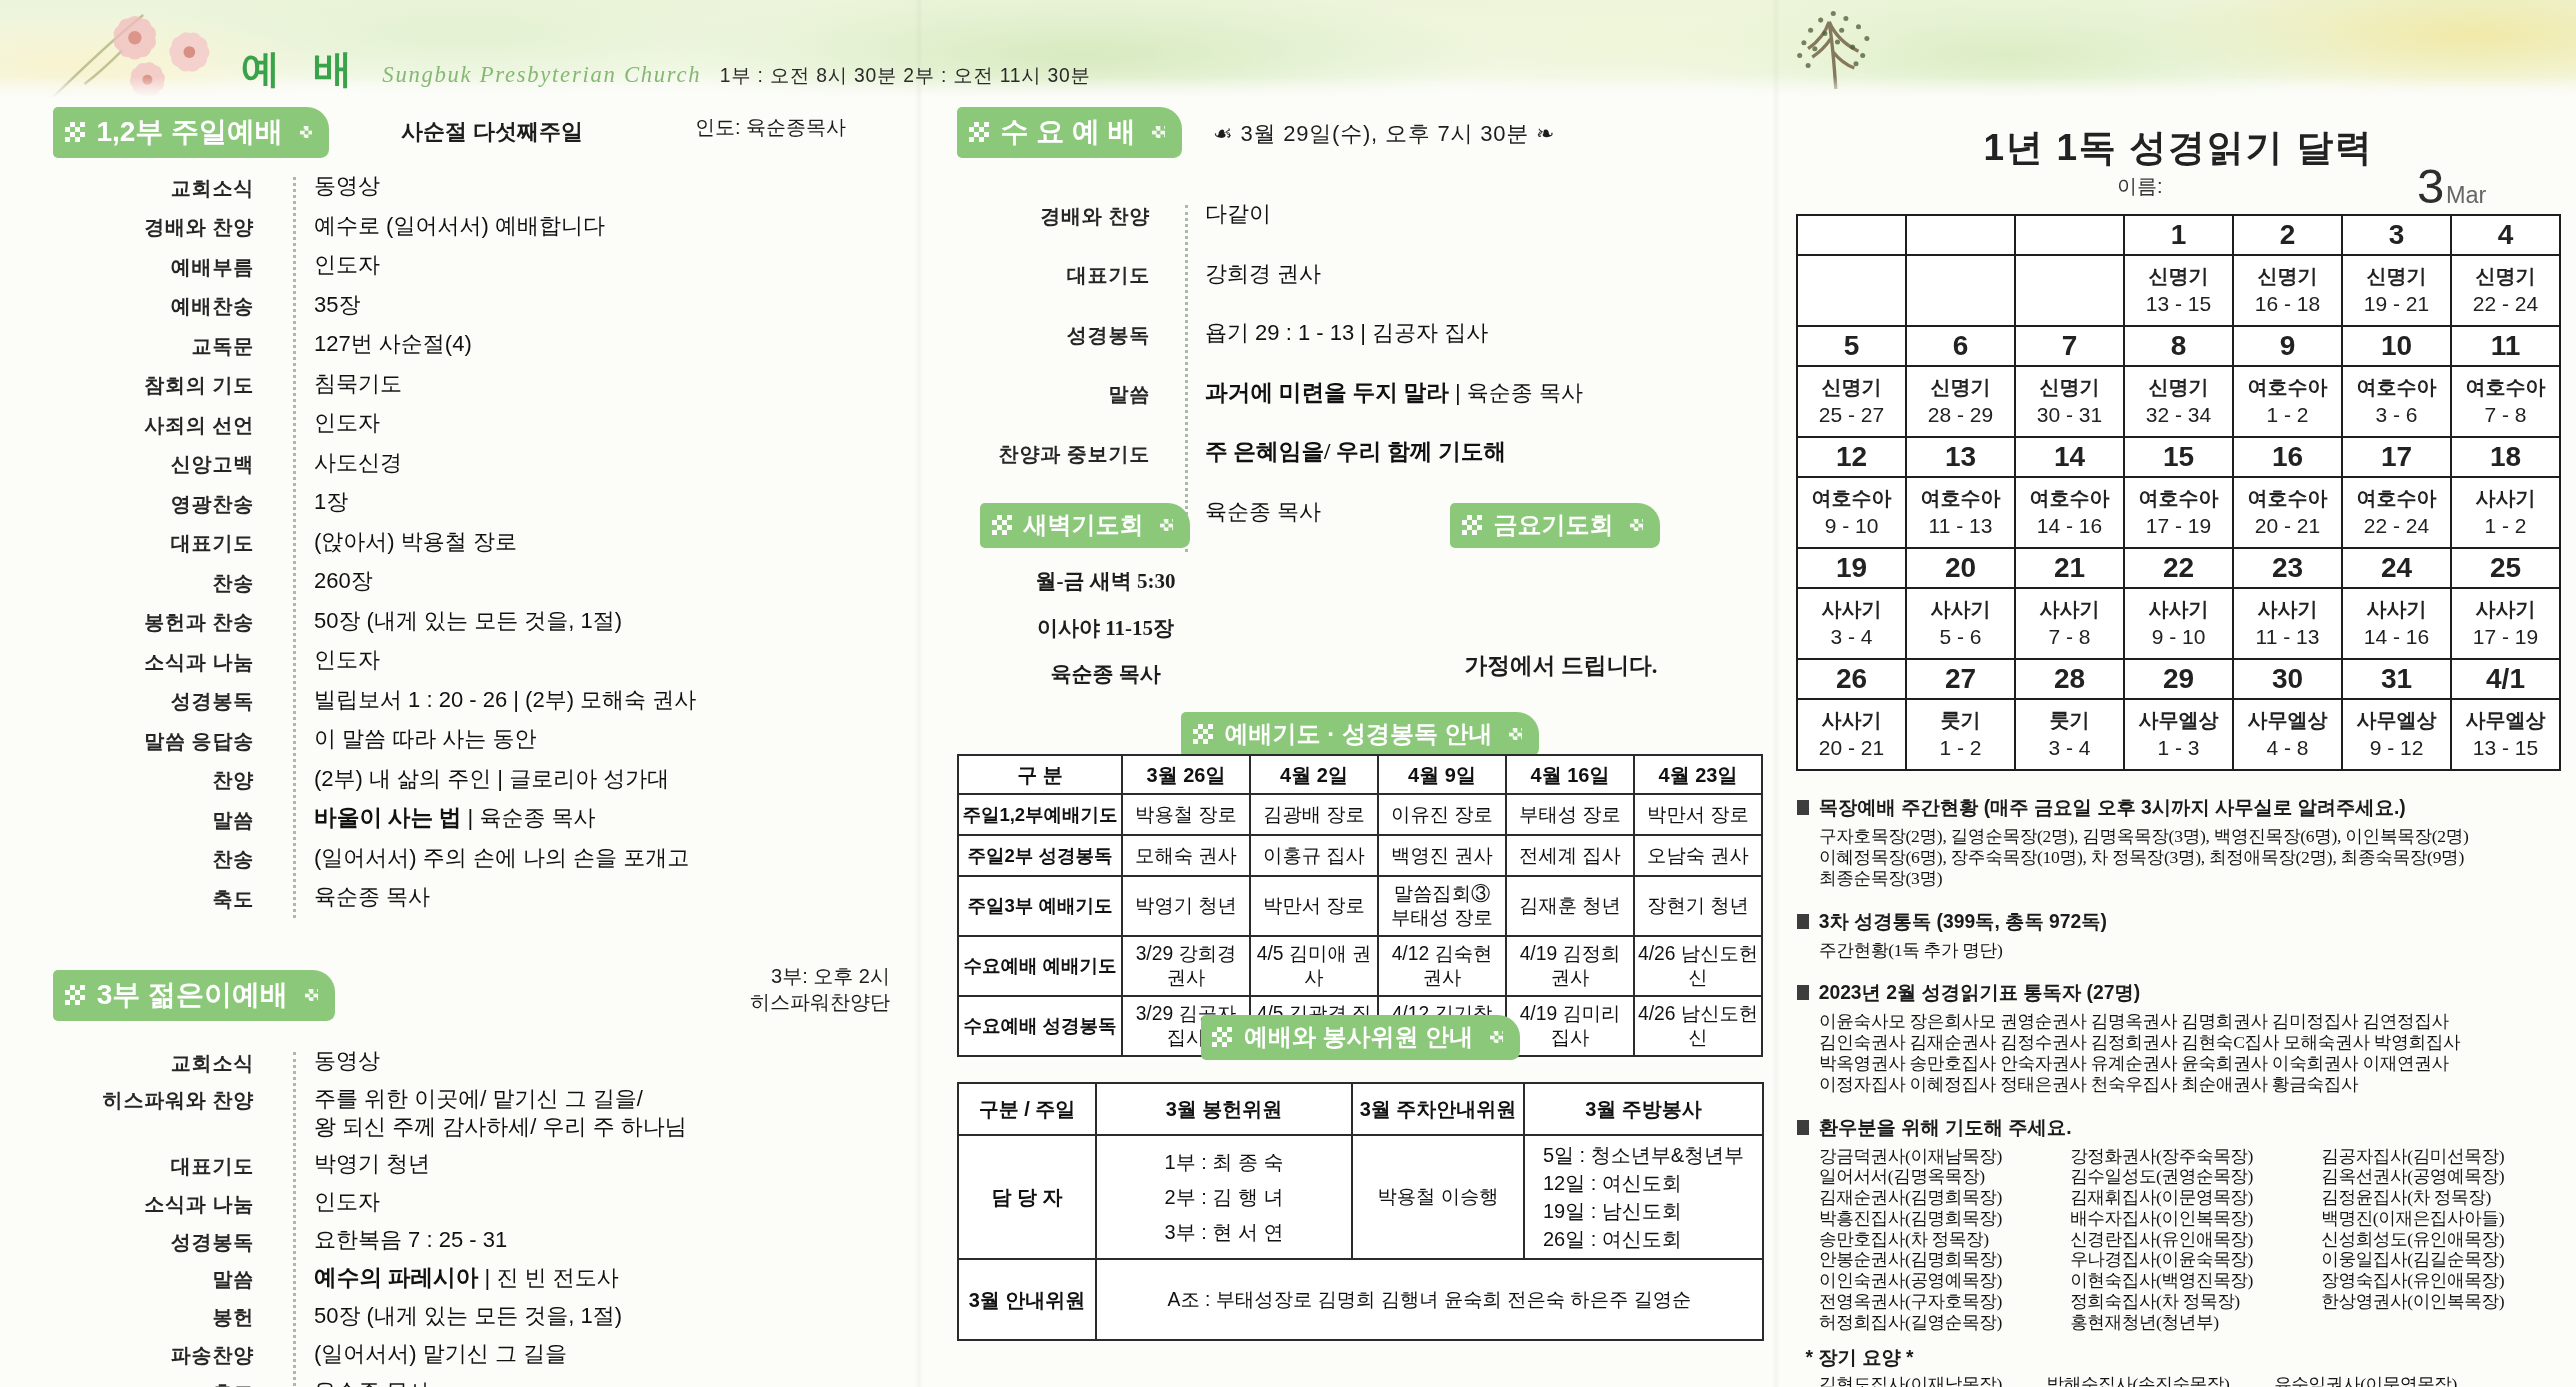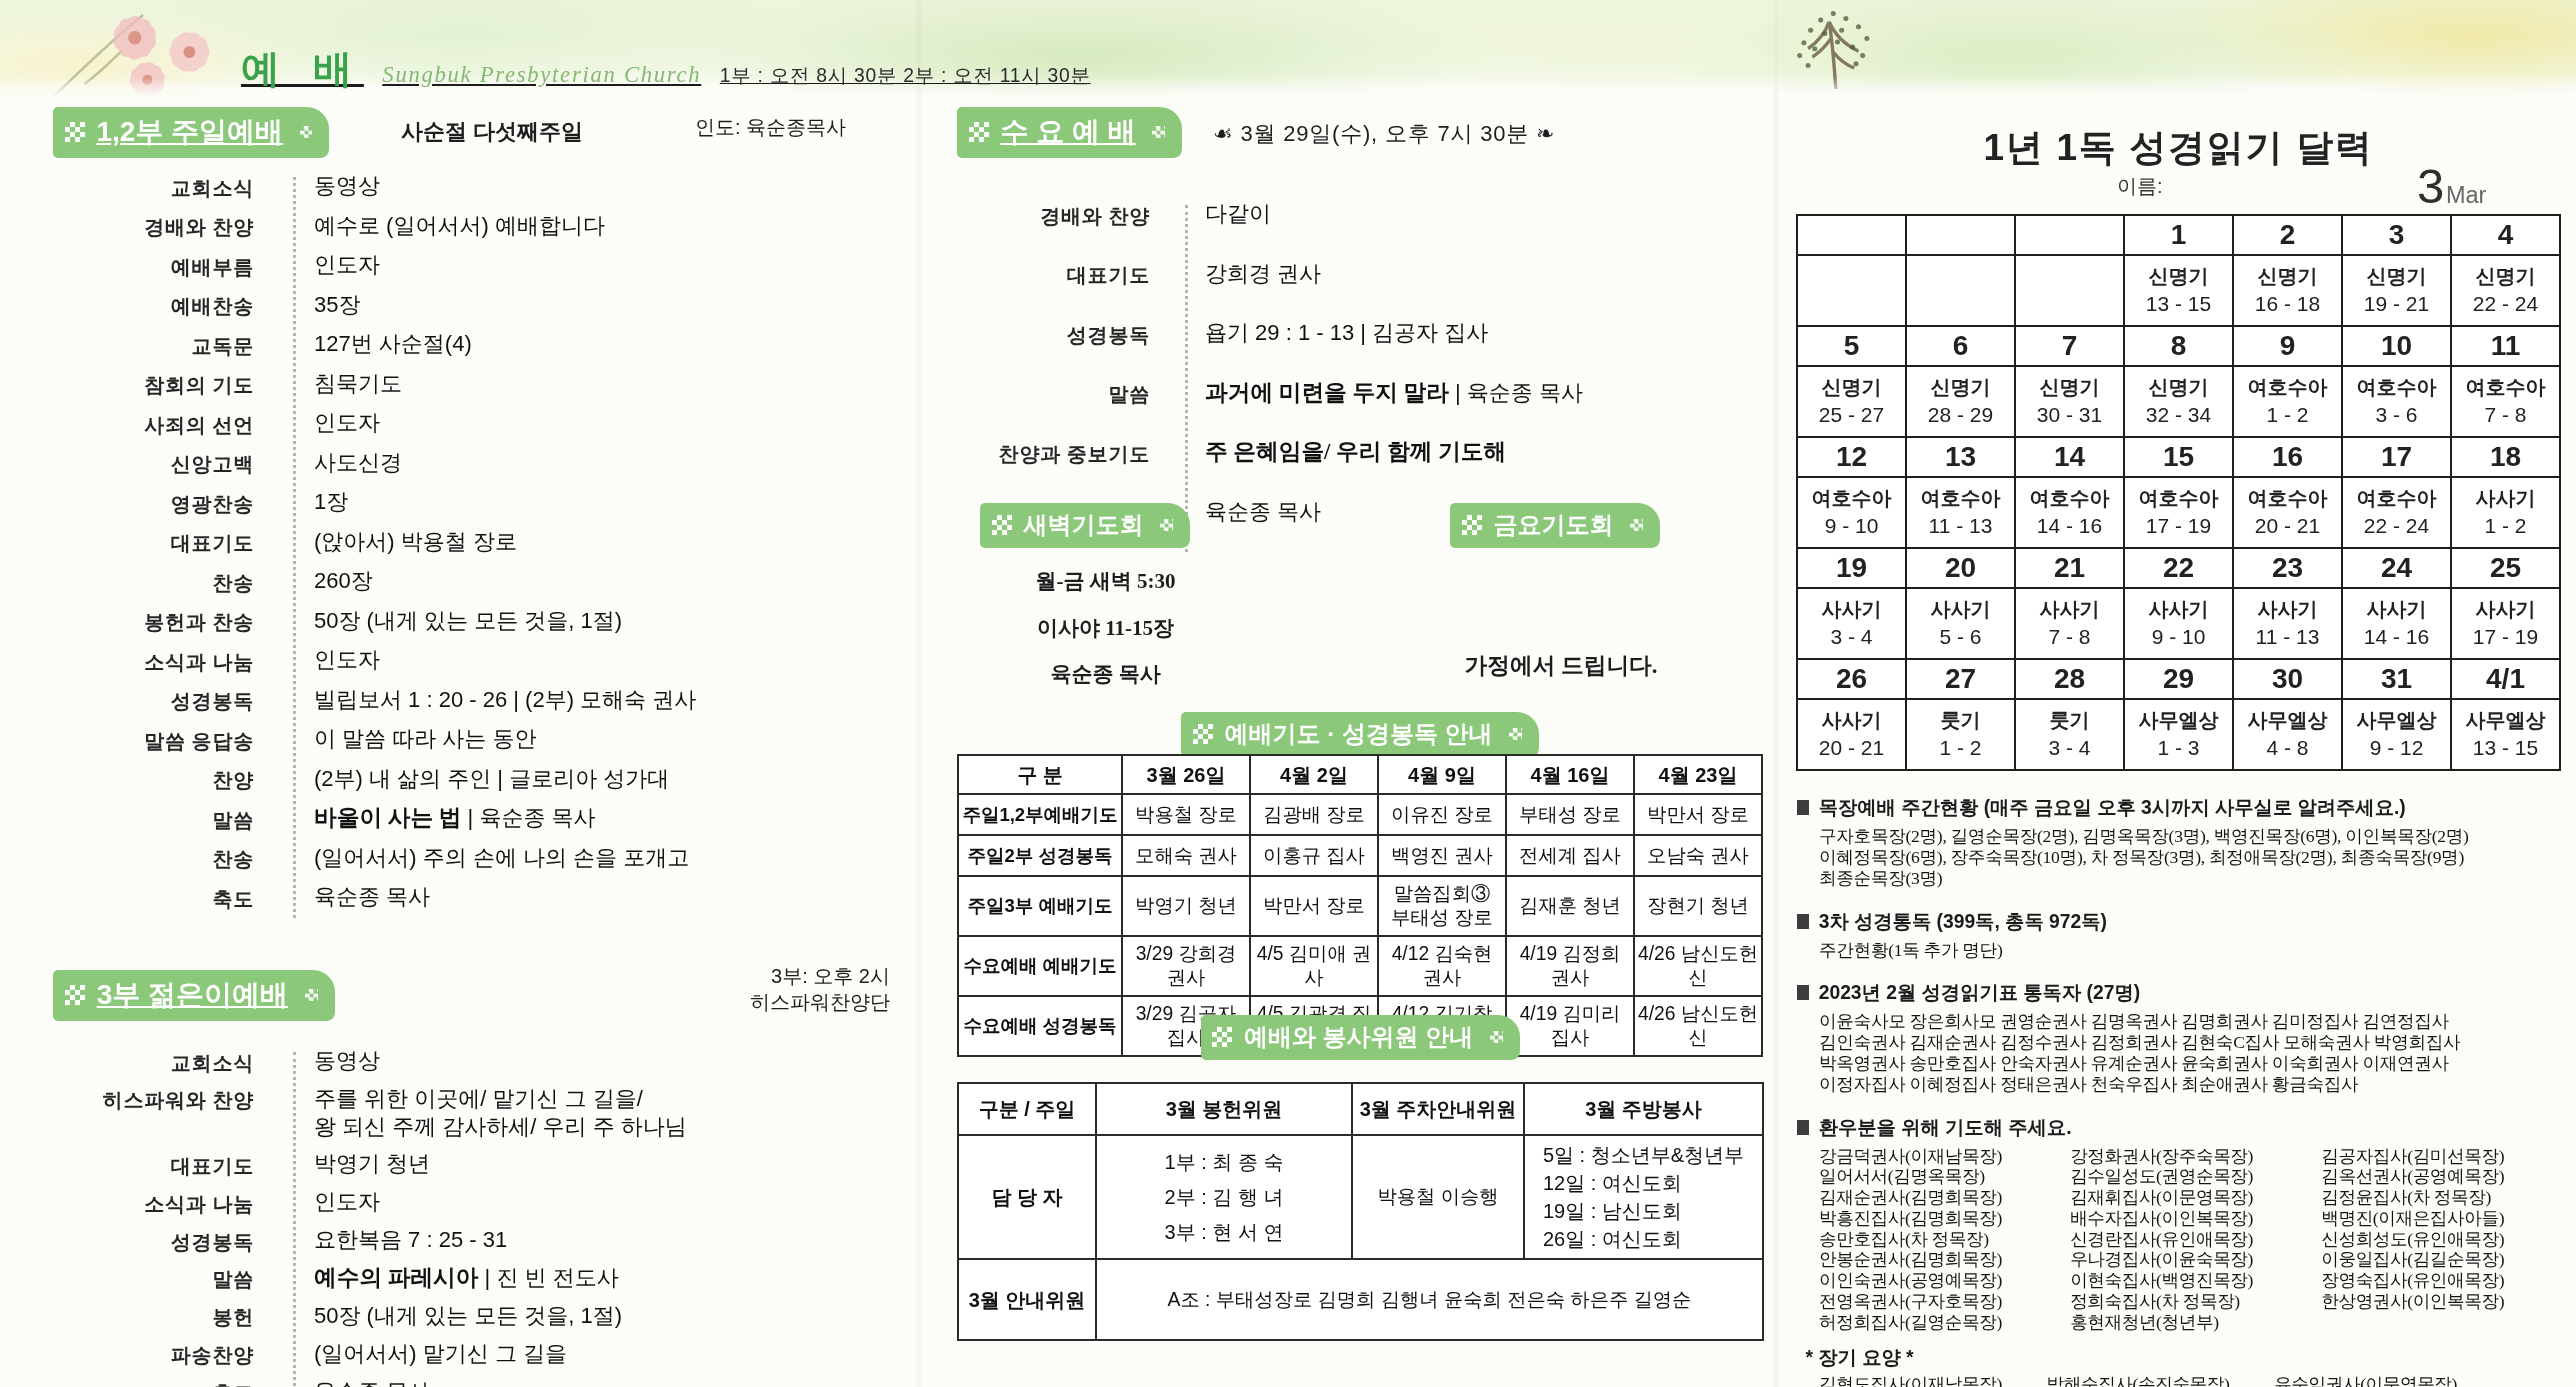--- a/index.html
+++ b/index.html
@@ -15,35 +15,35 @@
       radial-gradient(ellipse 587px 92px at 42% 55%, #d7eabf 0%, rgba(215,234,191,0) 72%),
       radial-gradient(ellipse 436px 84px at 63% 40%, #eef5d8 0%, rgba(238,245,216,0) 70%),
       radial-gradient(ellipse 503px 92px at 78% 55%, #dcedc4 0%, rgba(220,237,196,0) 72%),
       radial-gradient(ellipse 436px 92px at 96% 35%, #f0e9a8 0%, rgba(240,233,168,0) 75%),
       linear-gradient(180deg, #ecf4da 0%, #f3f9e8 70%, #fcfcf9 100%);
   }
   .banner::after { content:""; position:absolute; left:0; bottom:0; width:100%; height:22px;
     background:linear-gradient(180deg, rgba(252,252,249,0) 0%, #fcfcf9 95%); }
   .fold { position:absolute; top:0; width:8.4px; height:1387px; background:linear-gradient(90deg, rgba(0,0,0,0) 0%, rgba(90,100,80,0.05) 50%, rgba(0,0,0,0) 100%); }
 
-  .brand { position:absolute; left:241px; top:42px; display:flex; align-items:baseline; gap:18.5px; white-space:nowrap;text-decoration:underline; }
+  .brand { position:absolute; left:241px; top:42px; display:flex; align-items:baseline; gap:18.5px; white-space:nowrap; }
   .brand-title { font-size:39px; font-weight:800; letter-spacing:11.7px; color:#3aa24a; font-family:"Liberation Serif", serif; }
   .brand-church { font-family:"Liberation Serif", serif; font-style:italic; font-size:22.7px; color:#84b873; letter-spacing:1.7px; }
   .brand-times { font-size:19.3px; color:#2a2a2a; letter-spacing:0.8px; }
 
   
   .badge { display:inline-flex; align-items:center; gap:11.7px; background:#8cc87a; color:#fff;
     font-weight:800; padding:5.9px 17px 7.6px 11.7px; border-radius:5px 22px 8.4px 5px; white-space:nowrap; }
   .badge .checker { width:20px; height:20px; flex:0 0 auto;
     background-image:repeating-conic-gradient(#ffffff 0% 25%, rgba(255,255,255,0) 0% 50%);
     background-size:10px 10px; opacity:.95; }
   .badge .dots { width:12.6px; height:12.6px; flex:0 0 auto; margin-left:5px;
     background-image:repeating-conic-gradient(#ffffff 0% 25%, rgba(255,255,255,0) 0% 50%);
     background-size:8.4px 8.4px; opacity:.9; }
-  .badge-lg { font-size:28px;text-decoration:underline; }
+  .badge-lg { font-size:28px; }
   .badge-md { font-size:24px; }
 
   
   .order { position:absolute; display:flex; flex-direction:column; }
   .order::before { content:""; position:absolute; top:5px; bottom:5px; border-left:3.4px dotted #a9bba6; }
   .orow { display:flex; align-items:flex-start; }
   .olbl { text-align:right; font-family:"Liberation Serif", serif; font-weight:700; font-size:20px;
     color:#262626; letter-spacing:0.8px; padding-top:2.5px; }
   .oval { font-size:22px; color:#111; white-space:pre-line; line-height:28.5px; }
   .obold { font-family:"Liberation Serif", serif; font-weight:800; font-size:22.7px; }

